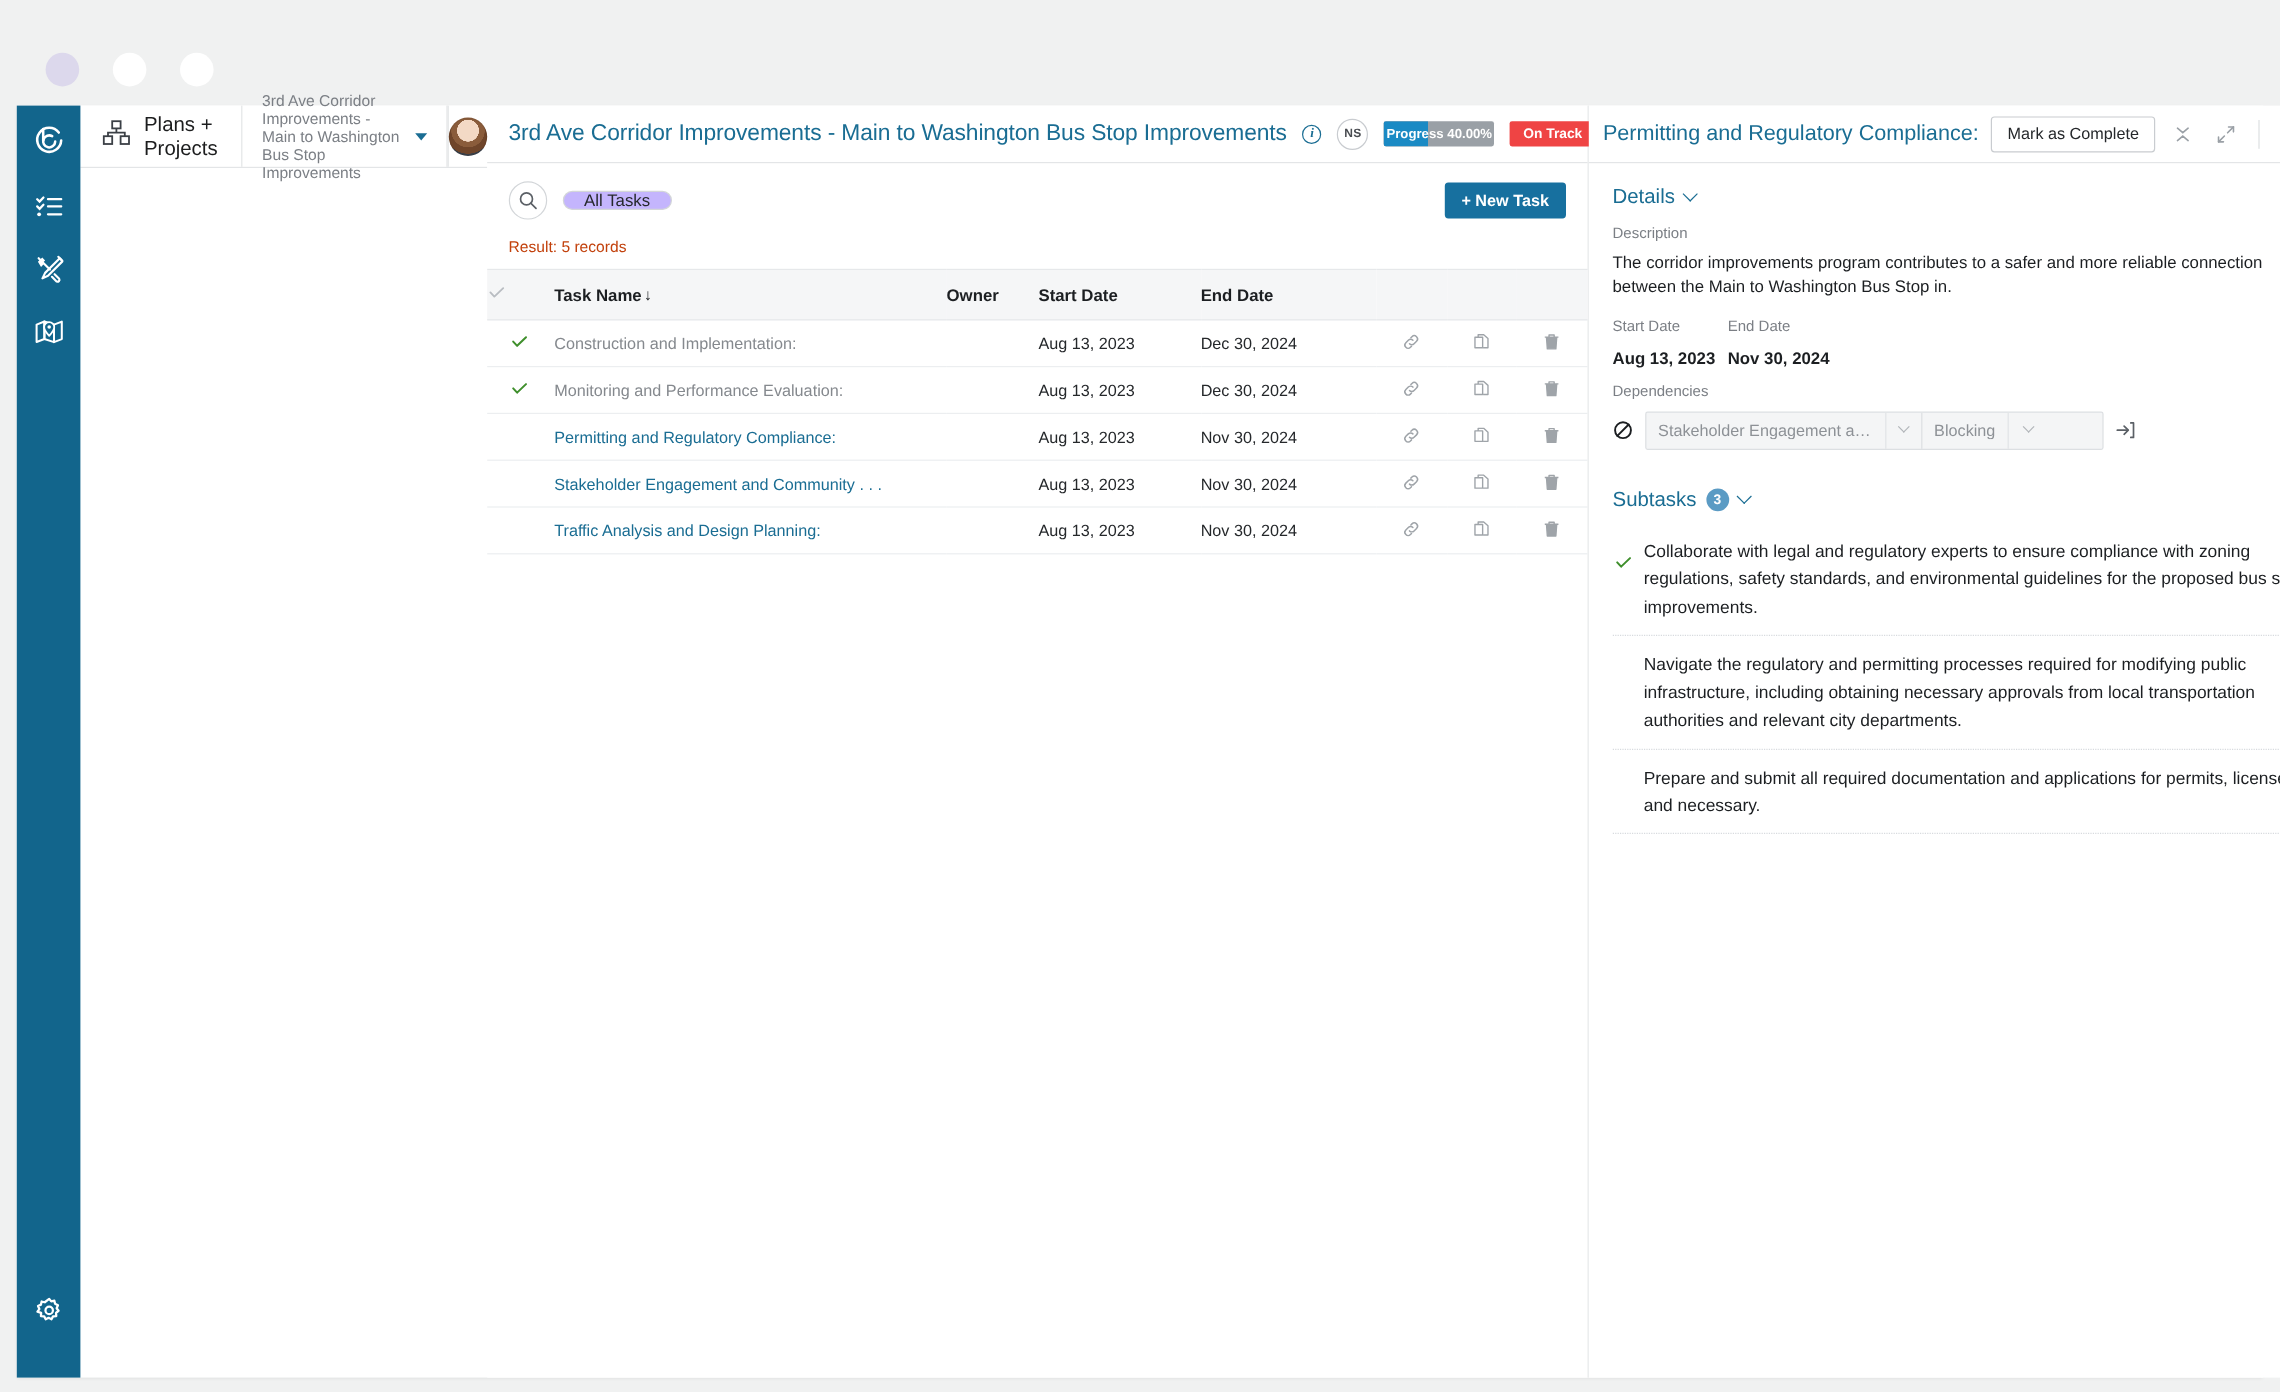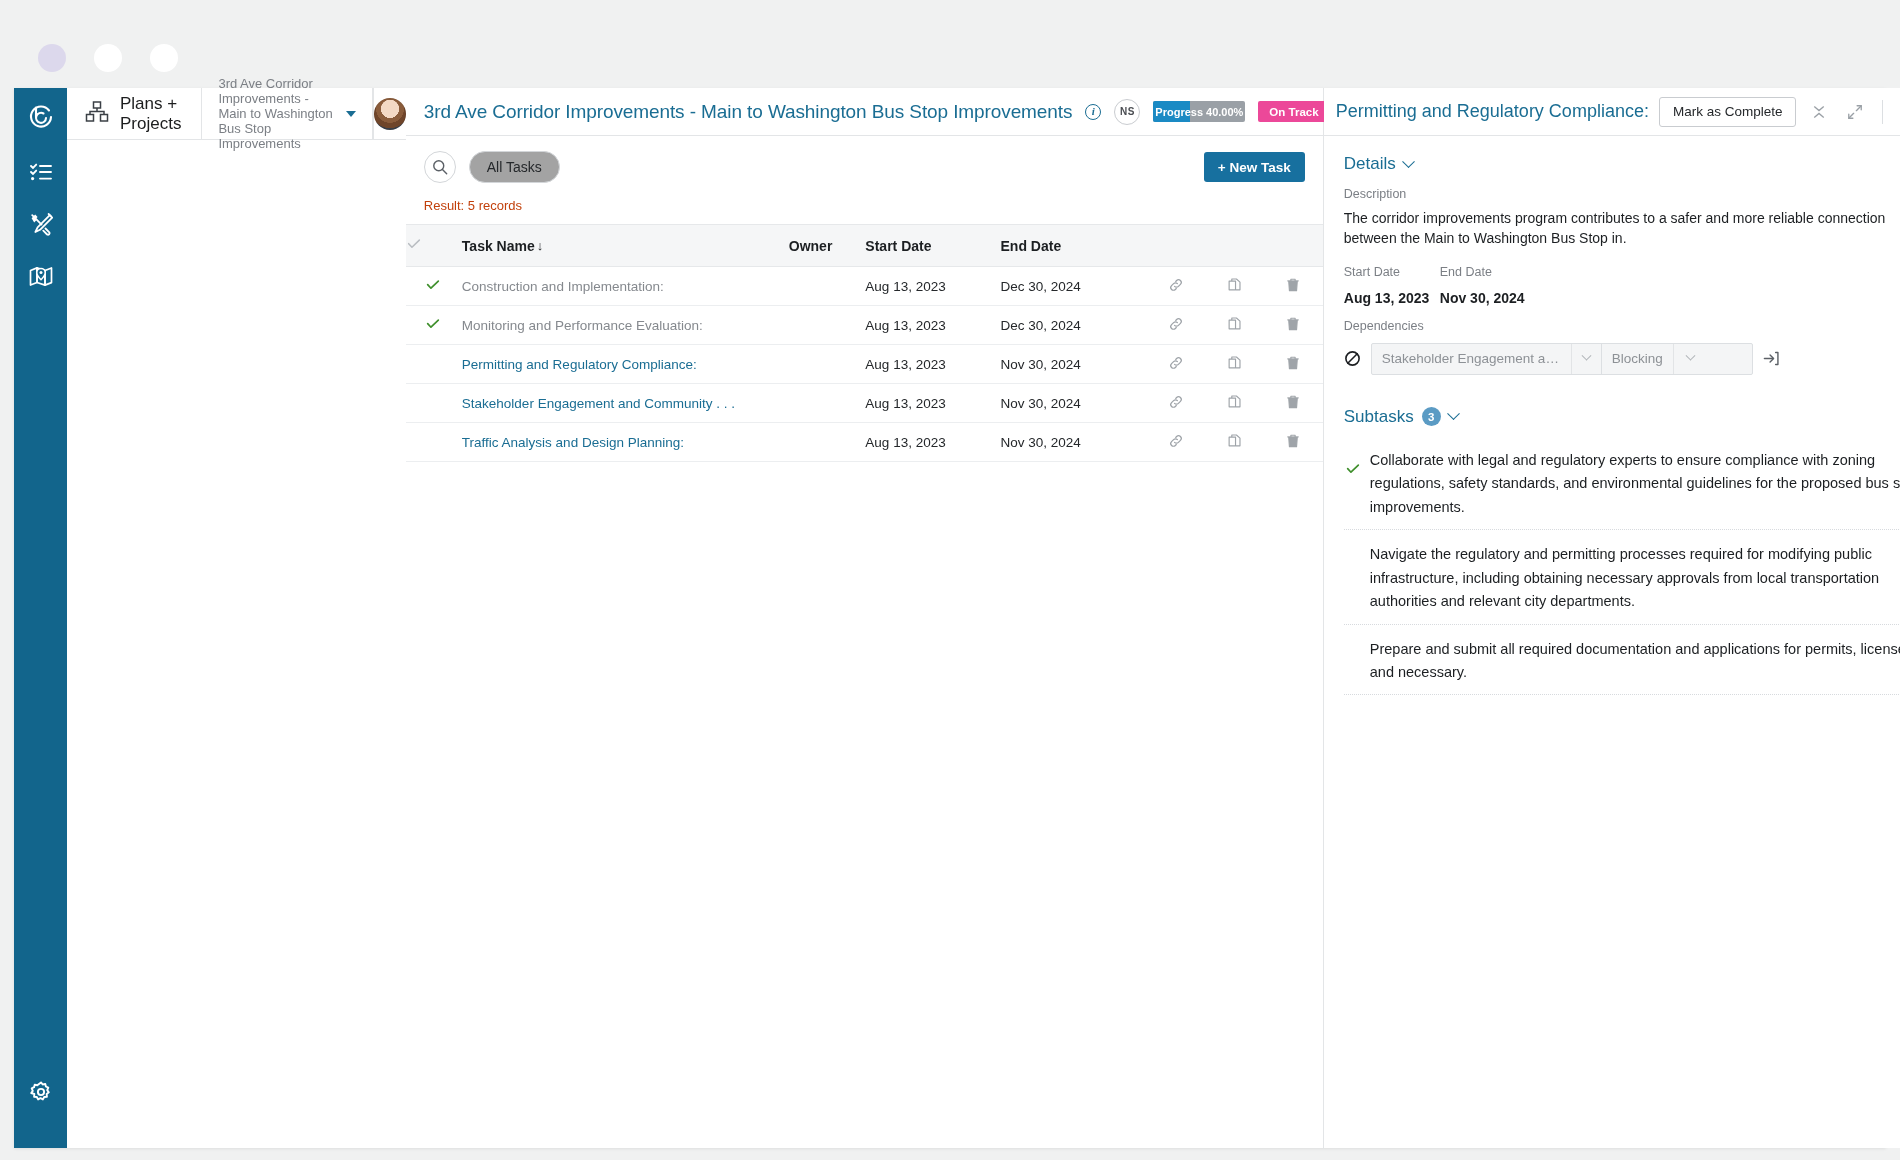--- a/index.html
+++ b/index.html
@@ -117,39 +117,39 @@
   .progress-chip {
     position: relative; height: 21px; width: 92px; border-radius: 2px;
     background: #9aa0a6; overflow: hidden; cursor: pointer; flex: 0 0 auto;
   }
   .progress-fill { position: absolute; left: 0; top: 0; bottom: 0; background: #1a8ac4; }
   .progress-label {
     position: absolute; inset: 0; display: flex; align-items: center; justify-content: center;
     color: #ffffff; font-size: 11px; font-weight: bold; white-space: nowrap;
   }
   .status-chip {
-    height: 21px; padding: 0 11px; border-radius: 2px; background: #ec4899;
+    height: 21px; padding: 0 11px; border-radius: 2px; background: #ef4444;
     color: #ffffff; font-size: 11.5px; font-weight: bold;
     display: flex; align-items: center; cursor: pointer; flex: 0 0 auto;
   }
   .edit-pencil { color: #1a6d93; cursor: pointer; display: flex; align-items: center; }
 
   
   .list-toolbar {
     height: 62px; display: flex; align-items: center; gap: 13px; padding: 0 18px;
   }
   .round-btn {
     width: 32px; height: 32px; border-radius: 50%;
     border: 1px solid #d3d6d9; background: #fff;
     display: flex; align-items: center; justify-content: center;
     color: #5b6066; cursor: pointer;
   }
   .pill-btn {
-    height: 32px; padding: 0 17px; border-radius: 16px;
-    border: 1px solid #d3d6d9; background: #a3a3a3;
+    height: 16px; padding: 0 17px; border-radius: 16px;
+    border: 1px solid #d3d6d9; background: #c4b5fd;
     font-size: 14px; color: #25282b; display: flex; align-items: center;
     cursor: pointer;
   }
   .toolbar-spacer { flex: 1 1 auto; }
   .primary-btn {
     height: 30px; padding: 0 14px; border-radius: 3px;
     background: #17709f; color: #fff; font-size: 13.5px; font-weight: bold;
     display: flex; align-items: center; cursor: pointer; border: none;
   }
 

